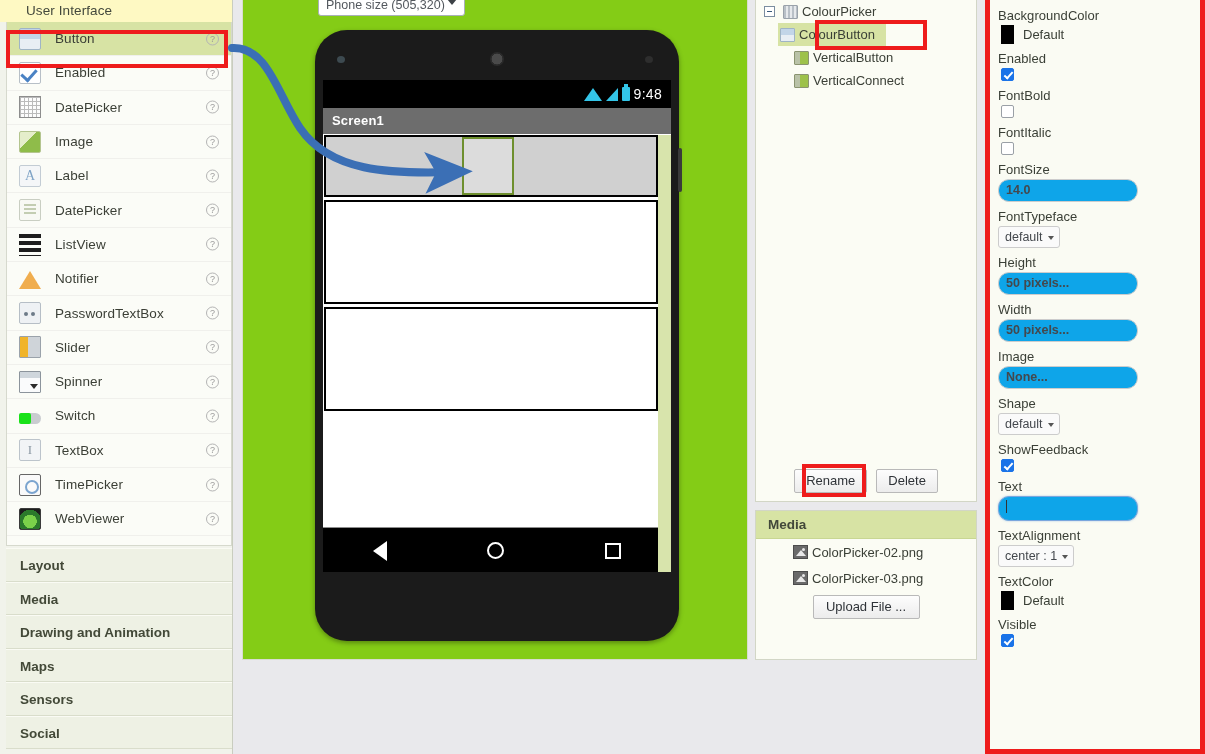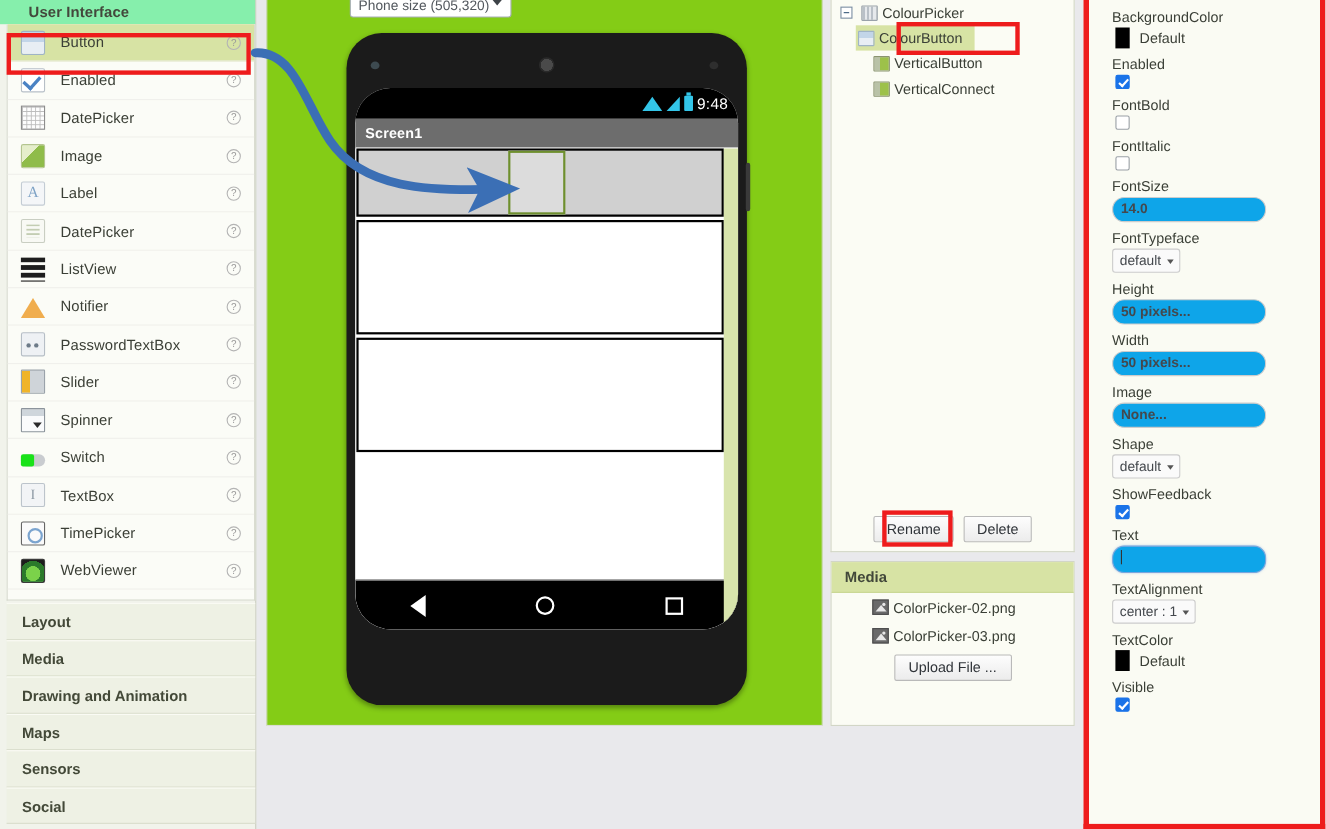--- a/index.html
+++ b/index.html
@@ -17,23 +17,23 @@
 
   
   #palette {
     position: absolute; left: 0; top: 0;
     width: 233px; height: 754px;
     background: #f1f3eb;
     border-right: 1px solid #c9cdbf;
   }
   .palette-header {
     height: 22px;
-    background: #86efac;
+    background: #fef9c3;
     font-size: 13.5px;
-    font-weight: bold;
+    font-weight: normal;
     color: #43483c;
     padding-left: 26px;
     line-height: 22px;
     letter-spacing: .1px;
   }
   #palette-list {
     position: absolute; left: 6px; top: 22px;
     width: 226px; height: 524px;
     background: #fbfcf7;
     border: 1px solid #d6d9cd;
@@ -226,21 +226,20 @@
   #phone-sensor {
     position: absolute; right: 26px; top: 26px;
     width: 8px; height: 7px; border-radius: 50%;
     background: #2e2e2e;
   }
   #phone-screen {
     position: absolute; left: 8px; top: 50px;
     width: 348px; height: 492px;
     background: #fff;
     overflow: hidden;
-    border-radius: 32px;
   }
   #status-bar {
     height: 28px;
     background: #000;
     display: flex;
     align-items: center;
     justify-content: flex-end;
     padding-right: 9px;
     gap: 4px;
   }
@@ -466,21 +465,21 @@
     text-align: center;
   }
 
   
   #properties-panel {
     position: absolute; left: 985px; top: 0;
     width: 220px; height: 754px;
     background: #fafbf3;
     border: 5px solid #ee1c1c;
     border-top: none;
-    padding: 6px 0 0 21px;
+    padding: 6px 0 0 8px;
     overflow: hidden;
   }
   .prop-label {
     font-size: 13px;
     color: #3a3f36;
     margin-top: 7px;
     margin-bottom: 2px;
     letter-spacing: .05px;
   }
   .prop-label:first-child { margin-top: 2px; }

